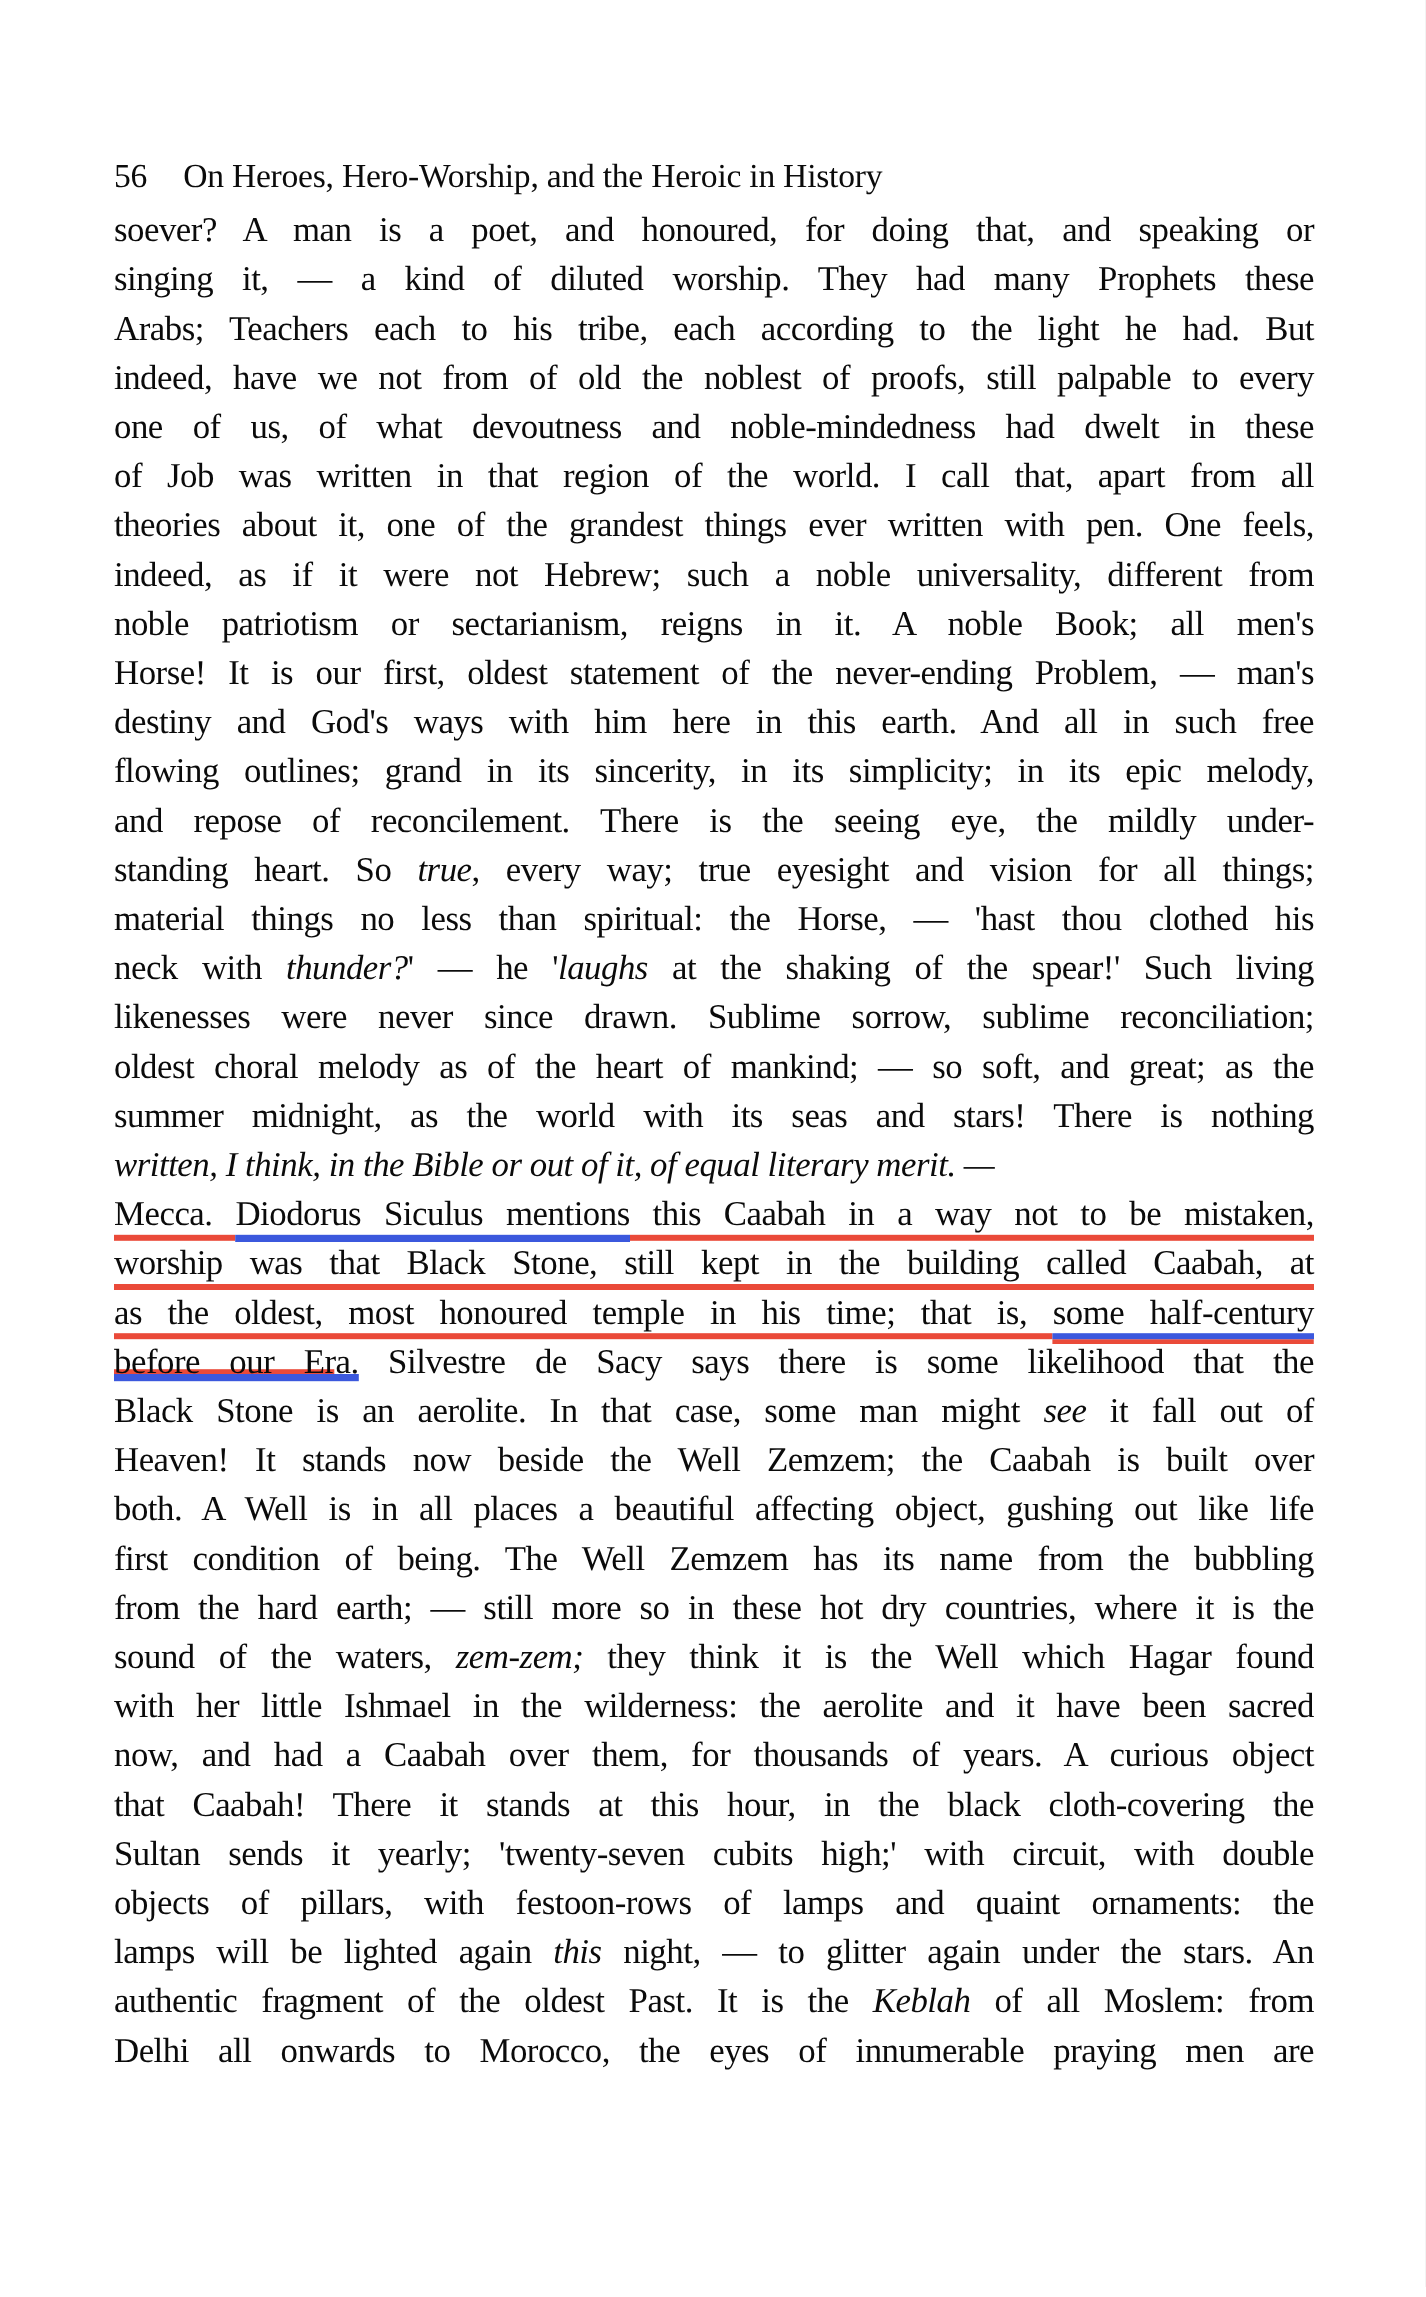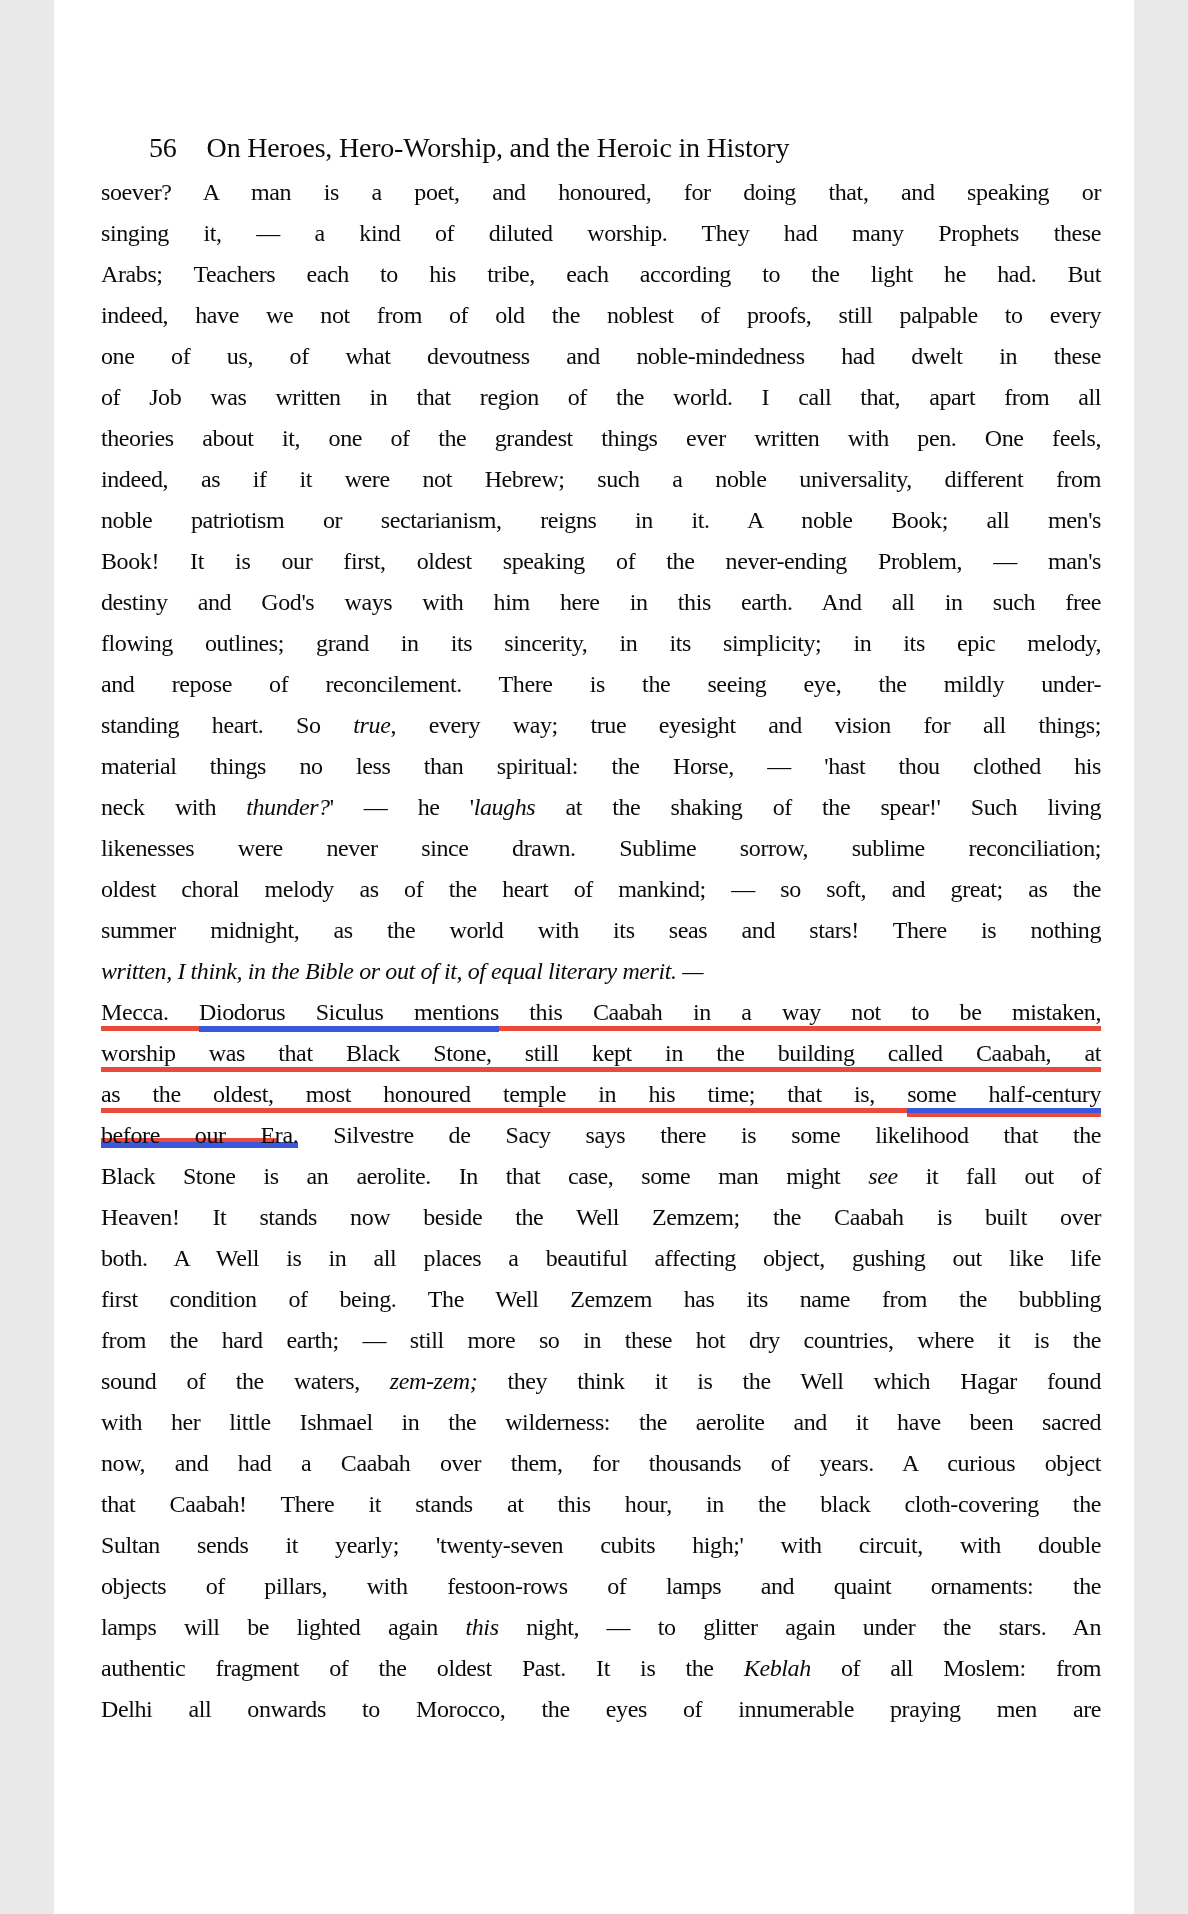--- a/index.html
+++ b/index.html
@@ -1,38 +1,38 @@
 <!DOCTYPE html>
 <html style="--ul-red: #ea4a39; --ul-blue: #3b58dd;"><head>
 <meta charset="utf-8">
 <style>
   html,body { margin:0; padding:0; background:#e9e9e9; }
   .page {
     position: relative;
-    width: 1080px;
+    width: 1188px;
     height: 1914px;
     margin: 0 auto;
     background: #ffffff;
     color: #0b0b0b;
     font-family: "Liberation Serif", "DejaVu Serif", serif;
     overflow: hidden;
   }
   .running-header {
     margin: 0 93px 0 95px;
     padding-top: 131px;
     font-size: 28px;
     line-height: 34px;
     letter-spacing: -0.2px;
     white-space: nowrap;
   }
   .running-header .pagenum { margin-right: 30px; }
   .body-text {
-    margin: 7px 93px 0 47px;
+    margin: 7px 93px 0 95px;
     width: 1000px;
-    font-size: 24px;
+    font-size: 29px;
     line-height: 41px;
     letter-spacing: -0.4px;
   }
   .para { margin: 0; }
   .line {
     white-space: nowrap;
     text-align: justify;
     text-align-last: justify;
   }
   .line.lastline { text-align-last: left; font-style: italic; }
@@ -72,21 +72,21 @@
       <div class="para">
         <div class="line firstline"><span>soever? A man is a poet, and honoured, for doing that, and speaking or</span></div>
         <div class="line"><span>singing it, — a kind of diluted worship. They had many Prophets these</span></div>
         <div class="line"><span>Arabs; Teachers each to his tribe, each according to the light he had. But</span></div>
         <div class="line"><span>indeed, have we not from of old the noblest of proofs, still palpable to every</span></div>
         <div class="line"><span>one of us, of what devoutness and noble-mindedness had dwelt in these</span></div>
         <div class="line"><span>of Job was written in that region of the world. I call that, apart from all</span></div>
         <div class="line"><span>theories about it, one of the grandest things ever written with pen. One feels,</span></div>
         <div class="line"><span>indeed, as if it were not Hebrew; such a noble universality, different from</span></div>
         <div class="line"><span>noble patriotism or sectarianism, reigns in it. A noble Book; all men's</span></div>
-        <div class="line"><span>Book! It is our first, oldest speaking of the never-ending Problem, — man's</span></div>
+        <div class="line"><span>Horse! It is our first, oldest statement of the never-ending Problem, — man's</span></div>
         <div class="line"><span>destiny and God's ways with him here in this earth. And all in such free</span></div>
         <div class="line"><span>flowing outlines; grand in its sincerity, in its simplicity; in its epic melody,</span></div>
         <div class="line"><span>and repose of reconcilement. There is the seeing eye, the mildly under-</span></div>
         <div class="line"><span>standing heart. So </span><span class="it">true</span><span>, every way; true eyesight and vision for all things;</span></div>
         <div class="line"><span>material things no less than spiritual: the Horse, — 'hast thou clothed his</span></div>
         <div class="line"><span>neck with </span><span class="it">thunder?</span><span>' — he '</span><span class="it">laughs</span><span> at the shaking of the spear!' Such living</span></div>
         <div class="line"><span>likenesses were never since drawn. Sublime sorrow, sublime reconciliation;</span></div>
         <div class="line"><span>oldest choral melody as of the heart of mankind; — so soft, and great; as the</span></div>
         <div class="line"><span>summer midnight, as the world with its seas and stars! There is nothing</span></div>
         <div class="line lastline"><span>written, I think, in the Bible or out of it, of equal literary merit. —</span></div>

